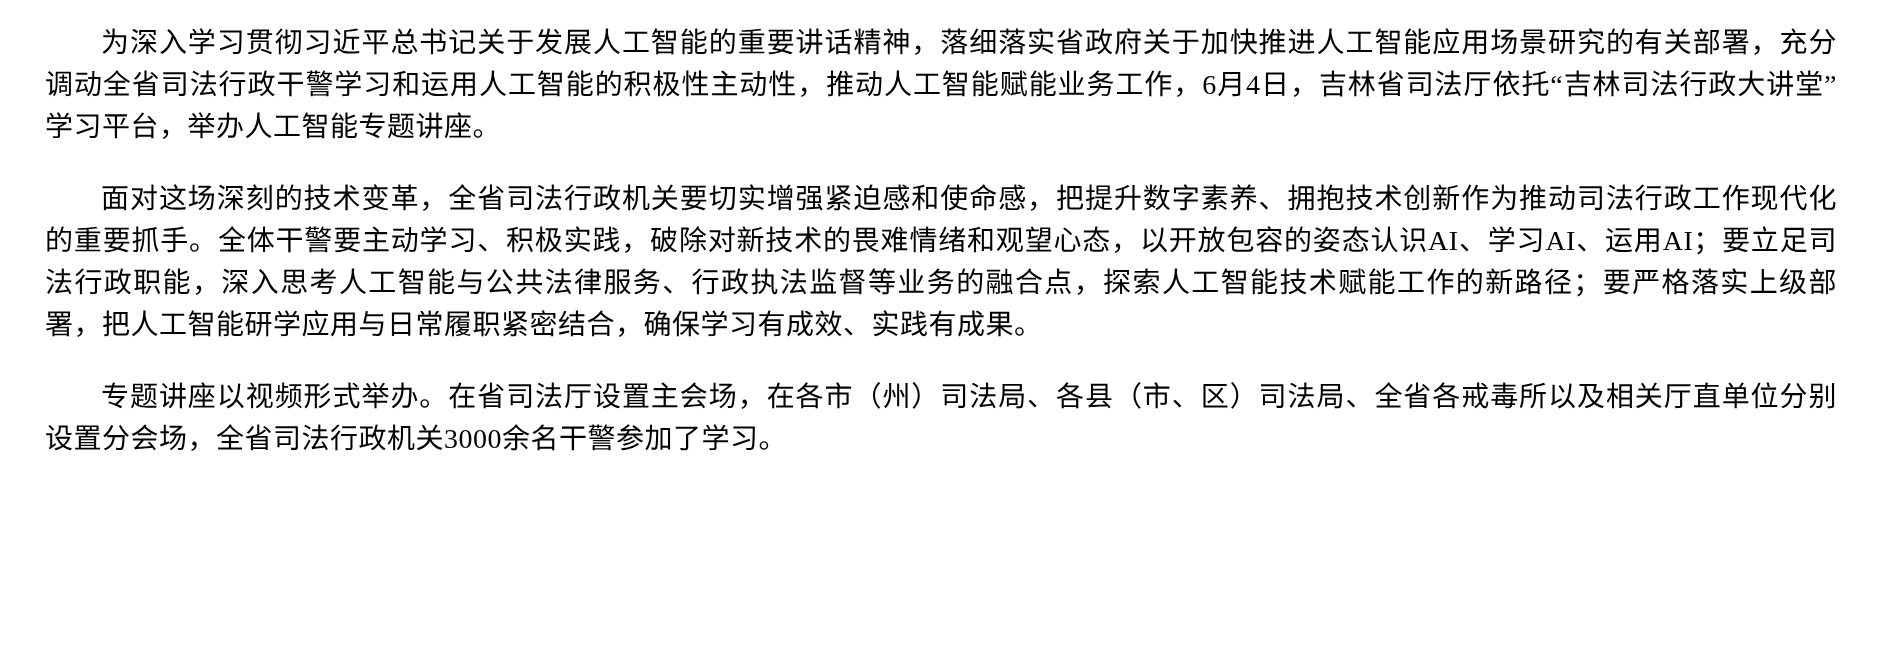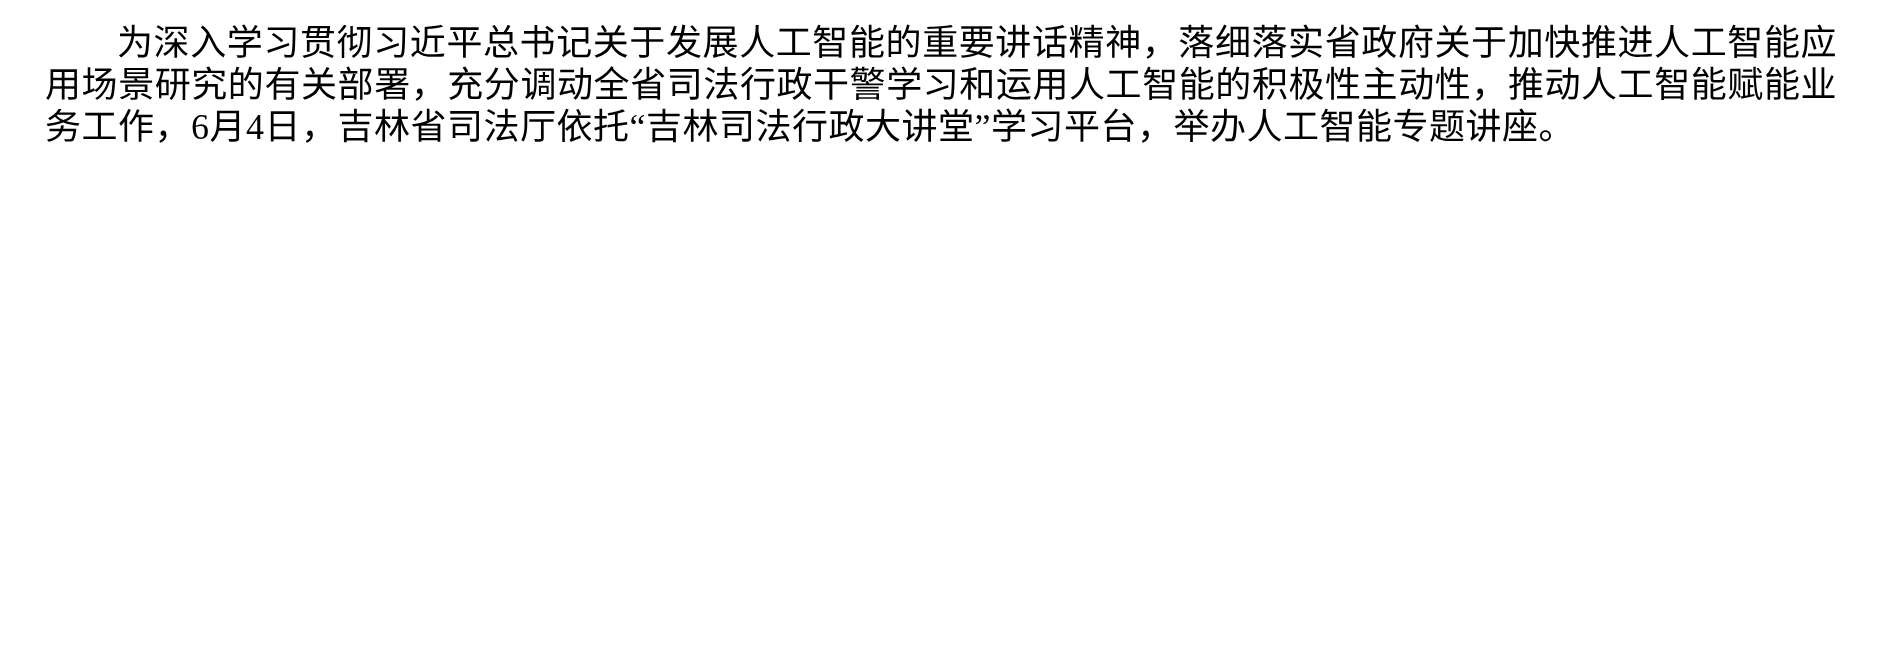--- a/index.html
+++ b/index.html
@@ -14,30 +14,32 @@
     background: #ffffff;
     box-sizing: border-box;
     overflow: hidden;
   }
   .article {
     box-sizing: border-box;
     padding: 22px 42px 0 45px;
   }
   .article p {
     font-family: "Liberation Serif", "DejaVu Serif", serif;
-    font-size: 36px;
+    font-size: 28px;
     line-height: 42px;
     color: #000000;
     margin: 0 0 30px 0;
     text-indent: 2em;
     text-align: justify;
     text-justify: inter-ideograph;
     letter-spacing: 0.5px;
   }
 </style>
 </head>
 <body>
 
 <div class="page">
   <article class="article">
     <p>为深入学习贯彻习近平总书记关于发展人工智能的重要讲话精神，落细落实省政府关于加快推进人工智能应用场景研究的有关部署，充分调动全省司法行政干警学习和运用人工智能的积极性主动性，推动人工智能赋能业务工作，6月4日，吉林省司法厅依托“吉林司法行政大讲堂”学习平台，举办人工智能专题讲座。</p>
+    <p>面对这场深刻的技术变革，全省司法行政机关要切实增强紧迫感和使命感，把提升数字素养、拥抱技术创新作为推动司法行政工作现代化的重要抓手。全体干警要主动学习、积极实践，破除对新技术的畏难情绪和观望心态，以开放包容的姿态认识AI、学习AI、运用AI；要立足司法行政职能，深入思考人工智能与公共法律服务、行政执法监督等业务的融合点，探索人工智能技术赋能工作的新路径；要严格落实上级部署，把人工智能研学应用与日常履职紧密结合，确保学习有成效、实践有成果。</p>
+    <p>专题讲座以视频形式举办。在省司法厅设置主会场，在各市（州）司法局、各县（市、区）司法局、全省各戒毒所以及相关厅直单位分别设置分会场，全省司法行政机关3000余名干警参加了学习。</p>
   </article>
 </div>
 
 </body></html>

